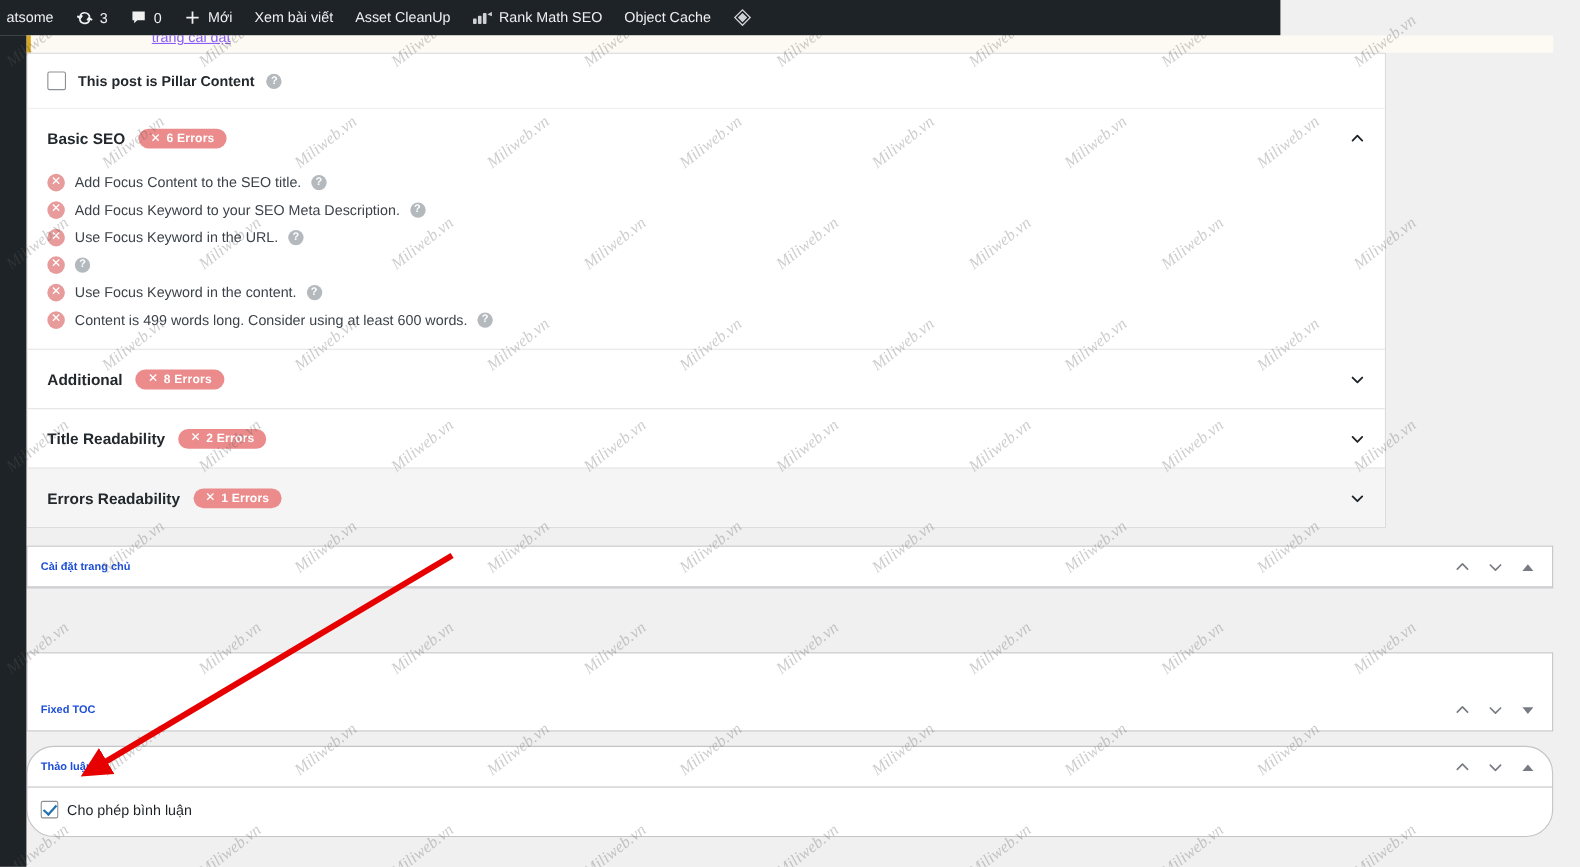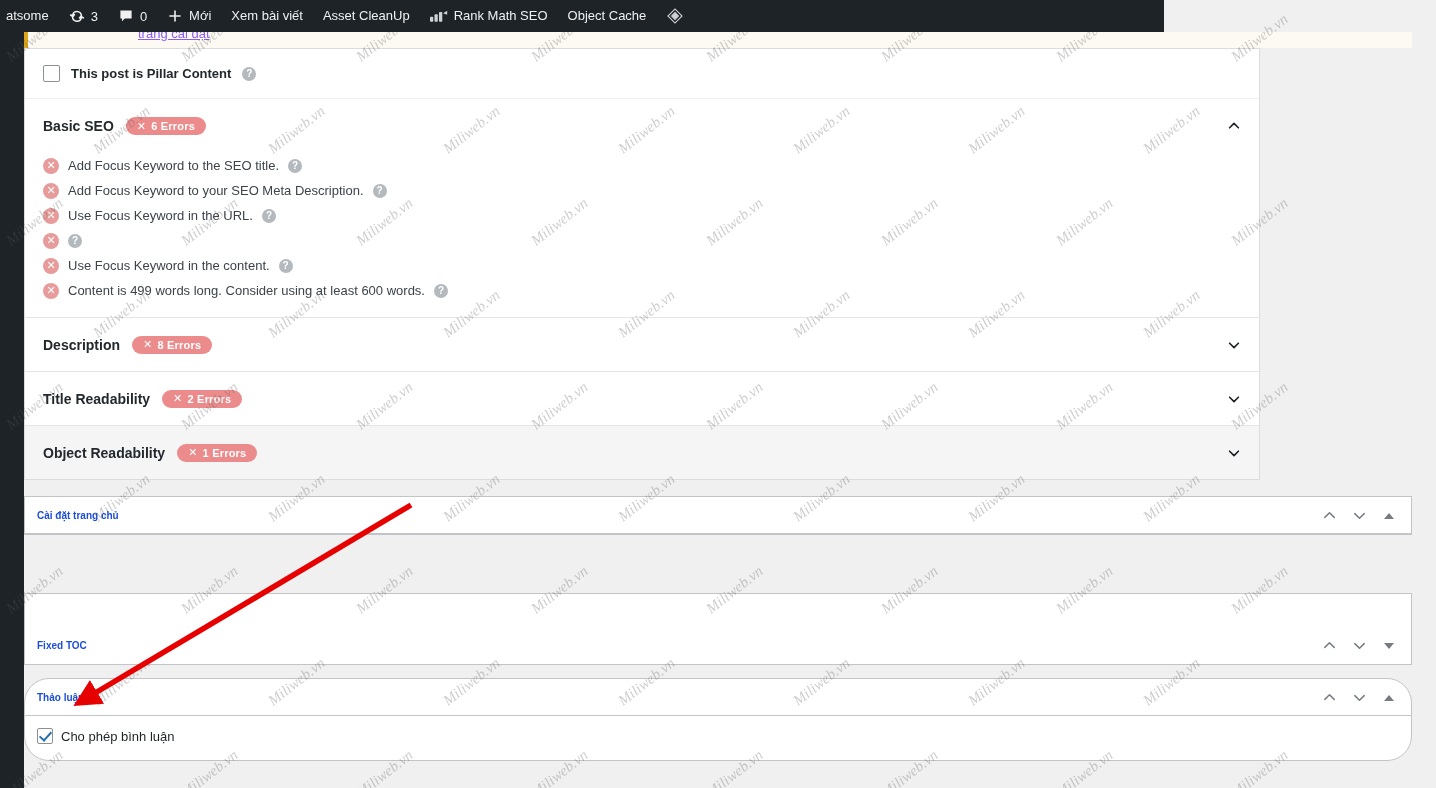--- a/index.html
+++ b/index.html
@@ -279,21 +279,21 @@
       </span>
       <span class="chev">
         <svg width="14" height="14" viewBox="0 0 16 16" fill="none" stroke="#1d2327" stroke-width="1.9" stroke-linecap="round" stroke-linejoin="round">
             <polyline points="3,10 8,5 13,10"></polyline>
           </svg>
       </span>
     </div>
     <div class="sec-body">
       <div class="err-row">
         <span class="err-ico">✕</span>
-        <span>Add Focus Keyword to the SEO title.</span>
+        <span>Add Focus Content to the SEO title.</span>
         <span class="help">?</span>
       </div>
       <div class="err-row">
         <span class="err-ico">✕</span>
         <span>Add Focus Keyword to your SEO Meta Description.</span>
         <span class="help">?</span>
       </div>
       <div class="err-row">
         <span class="err-ico">✕</span>
         <span>Use Focus Keyword in the URL.</span>
@@ -309,21 +309,21 @@
         <span class="help">?</span>
       </div>
       <div class="err-row">
         <span class="err-ico">✕</span>
         <span>Content is 499 words long. Consider using at least 600 words.</span>
         <span class="help">?</span>
       </div>
     </div>
 
     <div class="sec-head">
-      <span class="sec-title">Description</span>
+      <span class="sec-title">Additional</span>
       <span class="badge">
         <span class="x">✕</span>
         <span>8 Errors</span>
       </span>
       <span class="chev">
         <svg width="14" height="14" viewBox="0 0 16 16" fill="none" stroke="#1d2327" stroke-width="1.9" stroke-linecap="round" stroke-linejoin="round">
             <polyline points="3,6 8,11 13,6"></polyline>
           </svg>
       </span>
     </div>
@@ -335,21 +335,21 @@
         <span>2 Errors</span>
       </span>
       <span class="chev">
         <svg width="14" height="14" viewBox="0 0 16 16" fill="none" stroke="#1d2327" stroke-width="1.9" stroke-linecap="round" stroke-linejoin="round">
             <polyline points="3,6 8,11 13,6"></polyline>
           </svg>
       </span>
     </div>
 
     <div class="sec-head shaded">
-      <span class="sec-title">Object Readability</span>
+      <span class="sec-title">Errors Readability</span>
       <span class="badge">
         <span class="x">✕</span>
         <span>1 Errors</span>
       </span>
       <span class="chev">
         <svg width="14" height="14" viewBox="0 0 16 16" fill="none" stroke="#1d2327" stroke-width="1.9" stroke-linecap="round" stroke-linejoin="round">
             <polyline points="3,6 8,11 13,6"></polyline>
           </svg>
       </span>
     </div>

